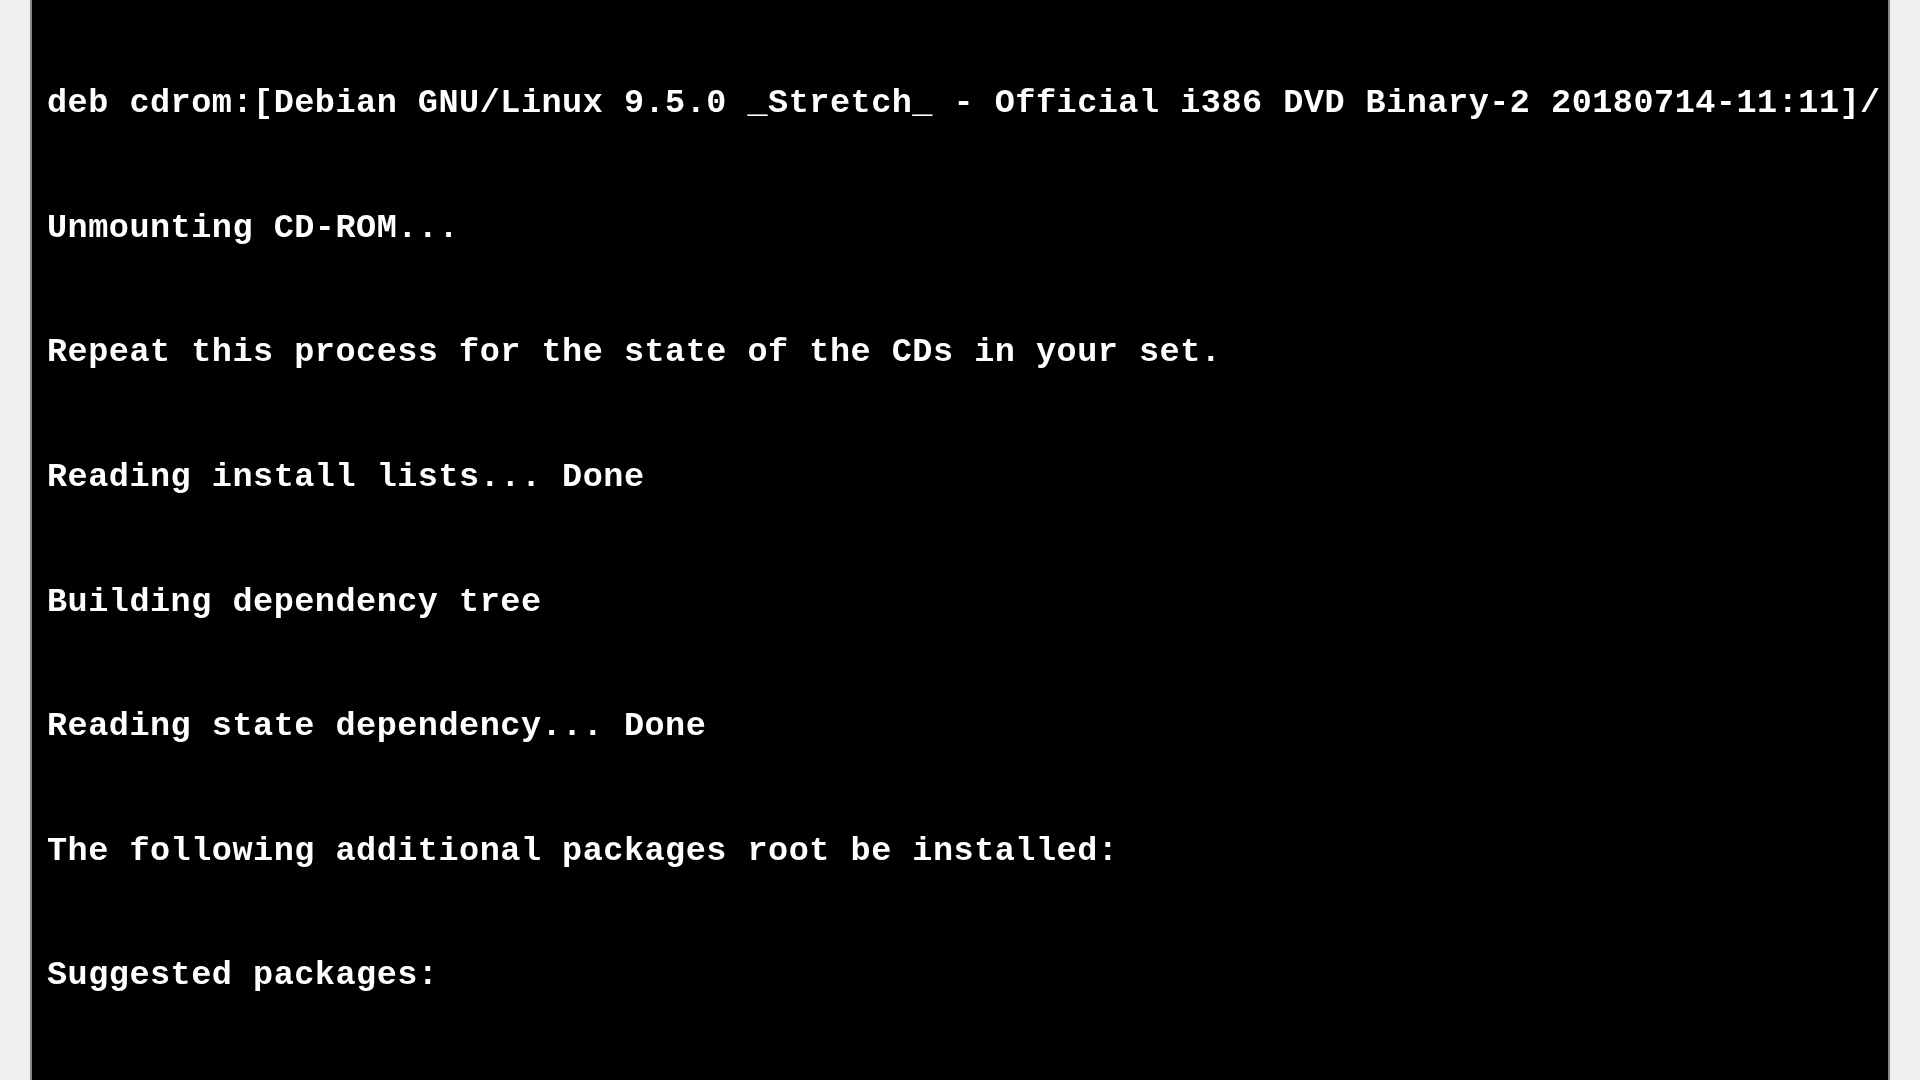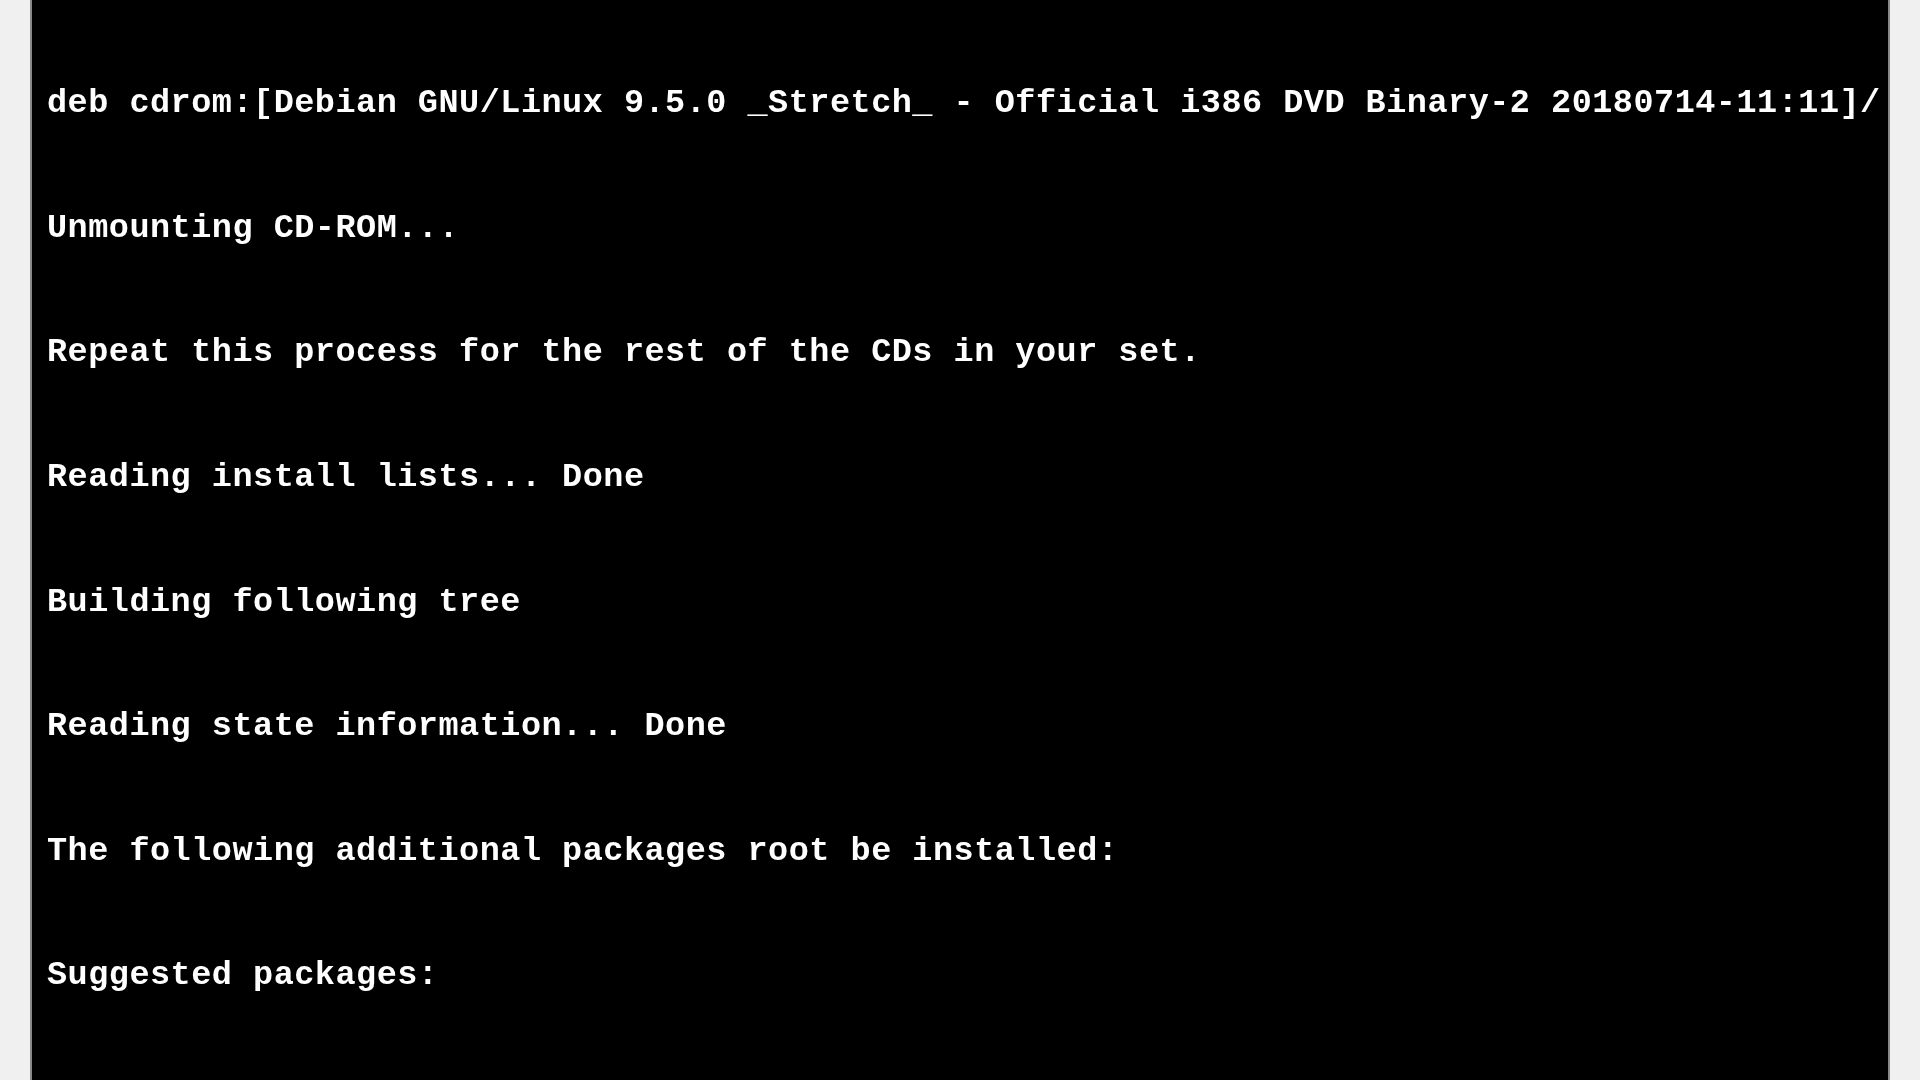--- a/index.html
+++ b/index.html
@@ -46,24 +46,24 @@
   <div class="terminal">
     
     
     
     
     
     
     
     <span class="line">deb cdrom:[Debian GNU/Linux 9.5.0 _Stretch_ - Official i386 DVD Binary-2 20180714-11:11]/ stretch contrib main</span>
     <span class="line">Unmounting CD-ROM...</span>
-    <span class="line">Repeat this process for the rest of the CDs in your set.</span>
+    <span class="line">Repeat this process for the state of the CDs in your set.</span>
     <span class="line">Reading install lists... Done</span>
-    <span class="line">Building following tree</span>
-    <span class="line">Reading state information... Done</span>
+    <span class="line">Building dependency tree</span>
+    <span class="line">Reading state dependency... Done</span>
     <span class="line">The following additional packages root be installed:</span>
     <span class="line">Suggested packages:</span>
     
     
     
     
     
     
     
   </div>

